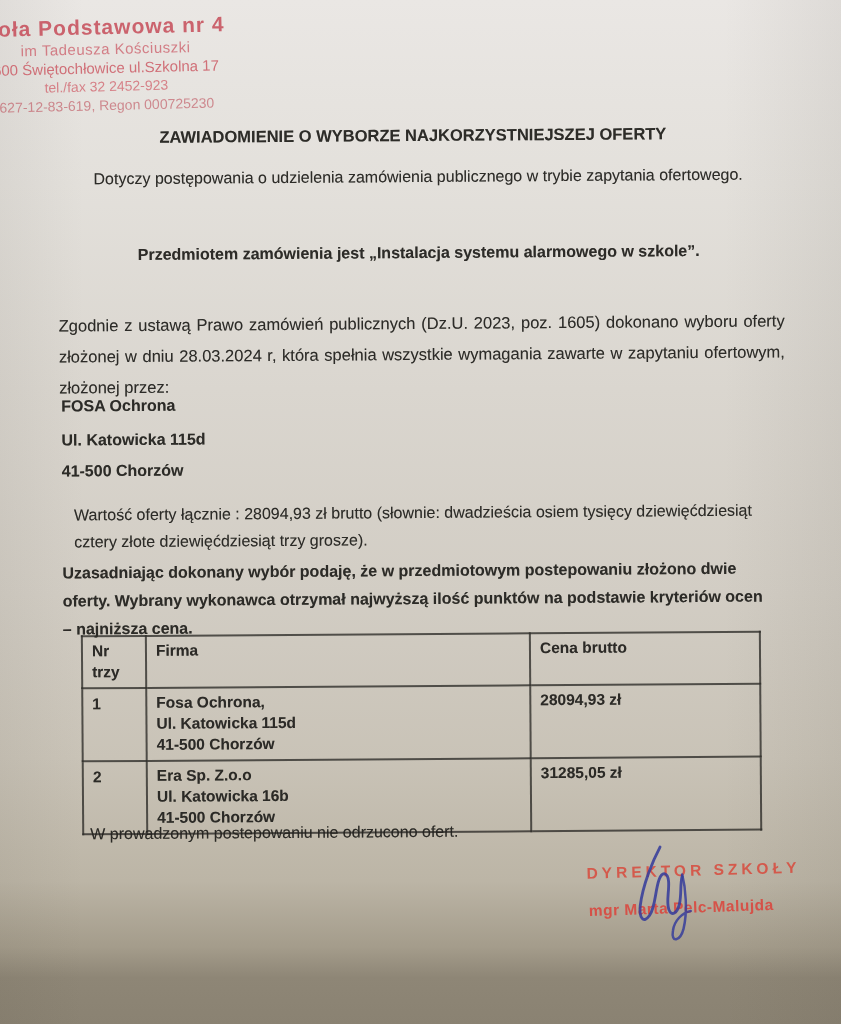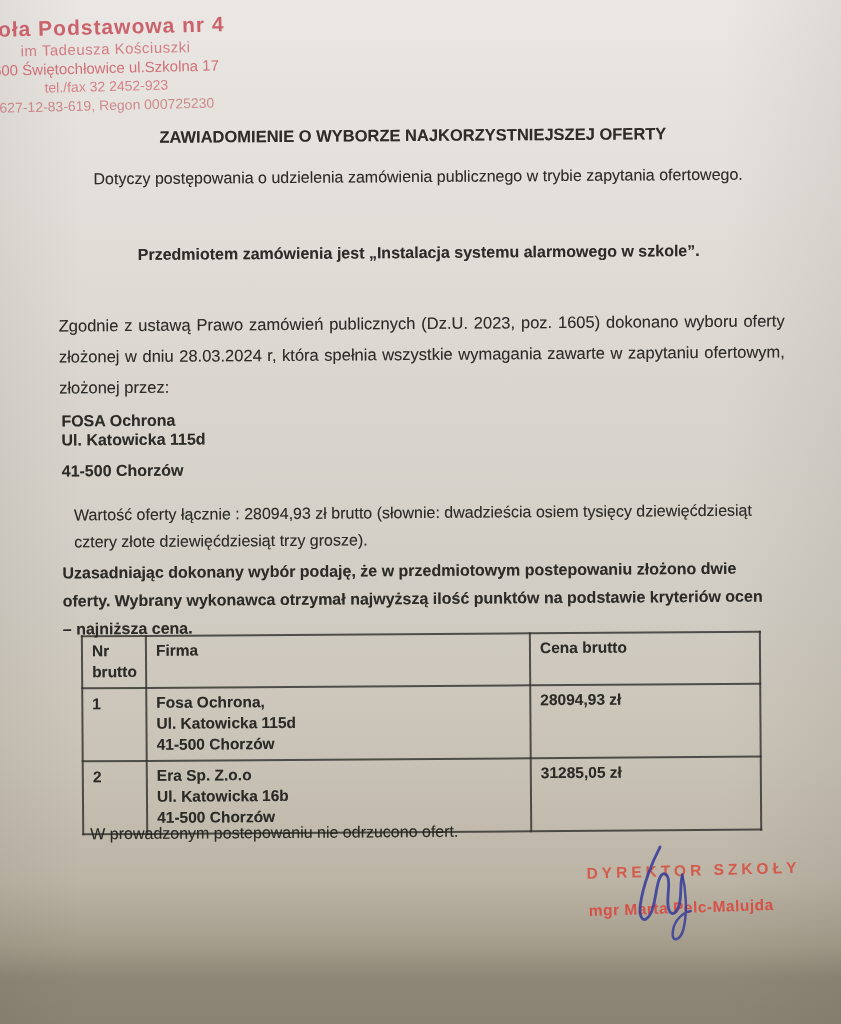--- a/index.html
+++ b/index.html
@@ -54,21 +54,21 @@
     top: 244px; left: 30px; right: 30px;
     text-align: center;
     font-size: 16px; font-weight: bold;
   }
   .para1 {
     top: 308px; left: 60px; width: 726px;
     font-size: 16.5px; line-height: 31px;
     text-align: justify;
   }
   .addr { left: 62px; font-size: 16px; font-weight: bold; }
-  .addr-name   { top: 410px; }
+  .addr-name   { top: 395px; }
   .addr-street { top: 429px; }
   .addr-city   { top: 460px; }
   .para2 {
     top: 499px; left: 74px; width: 712px;
     font-size: 16px; line-height: 27px;
     text-align: left;
   }
   .para3 {
     top: 557px; left: 62px; width: 710px;
     font-size: 16px; font-weight: bold; line-height: 28px;
@@ -157,21 +157,21 @@
     <div class="abs para3">Uzasadniając dokonany wybór podaję, że w przedmiotowym postepowaniu złożono dwie oferty. Wybrany wykonawca otrzymał najwyższą ilość punktów na podstawie kryteriów ocen – najniższa cena.</div>
 
     <table class="offers">
       <colgroup>
           <col class="c1">
           <col class="c2">
           <col class="c3">
         </colgroup>
       <thead>
         <tr>
-          <th>Nr brutto</th>
+          <th>Nr trzy</th>
           <th>Firma</th>
           <th>Cena brutto</th>
         </tr>
       </thead>
       <tbody>
         <tr>
           <td class="nr">1</td>
           <td>
             <div>Fosa Ochrona,</div>
             <div>Ul. Katowicka 115d</div>

